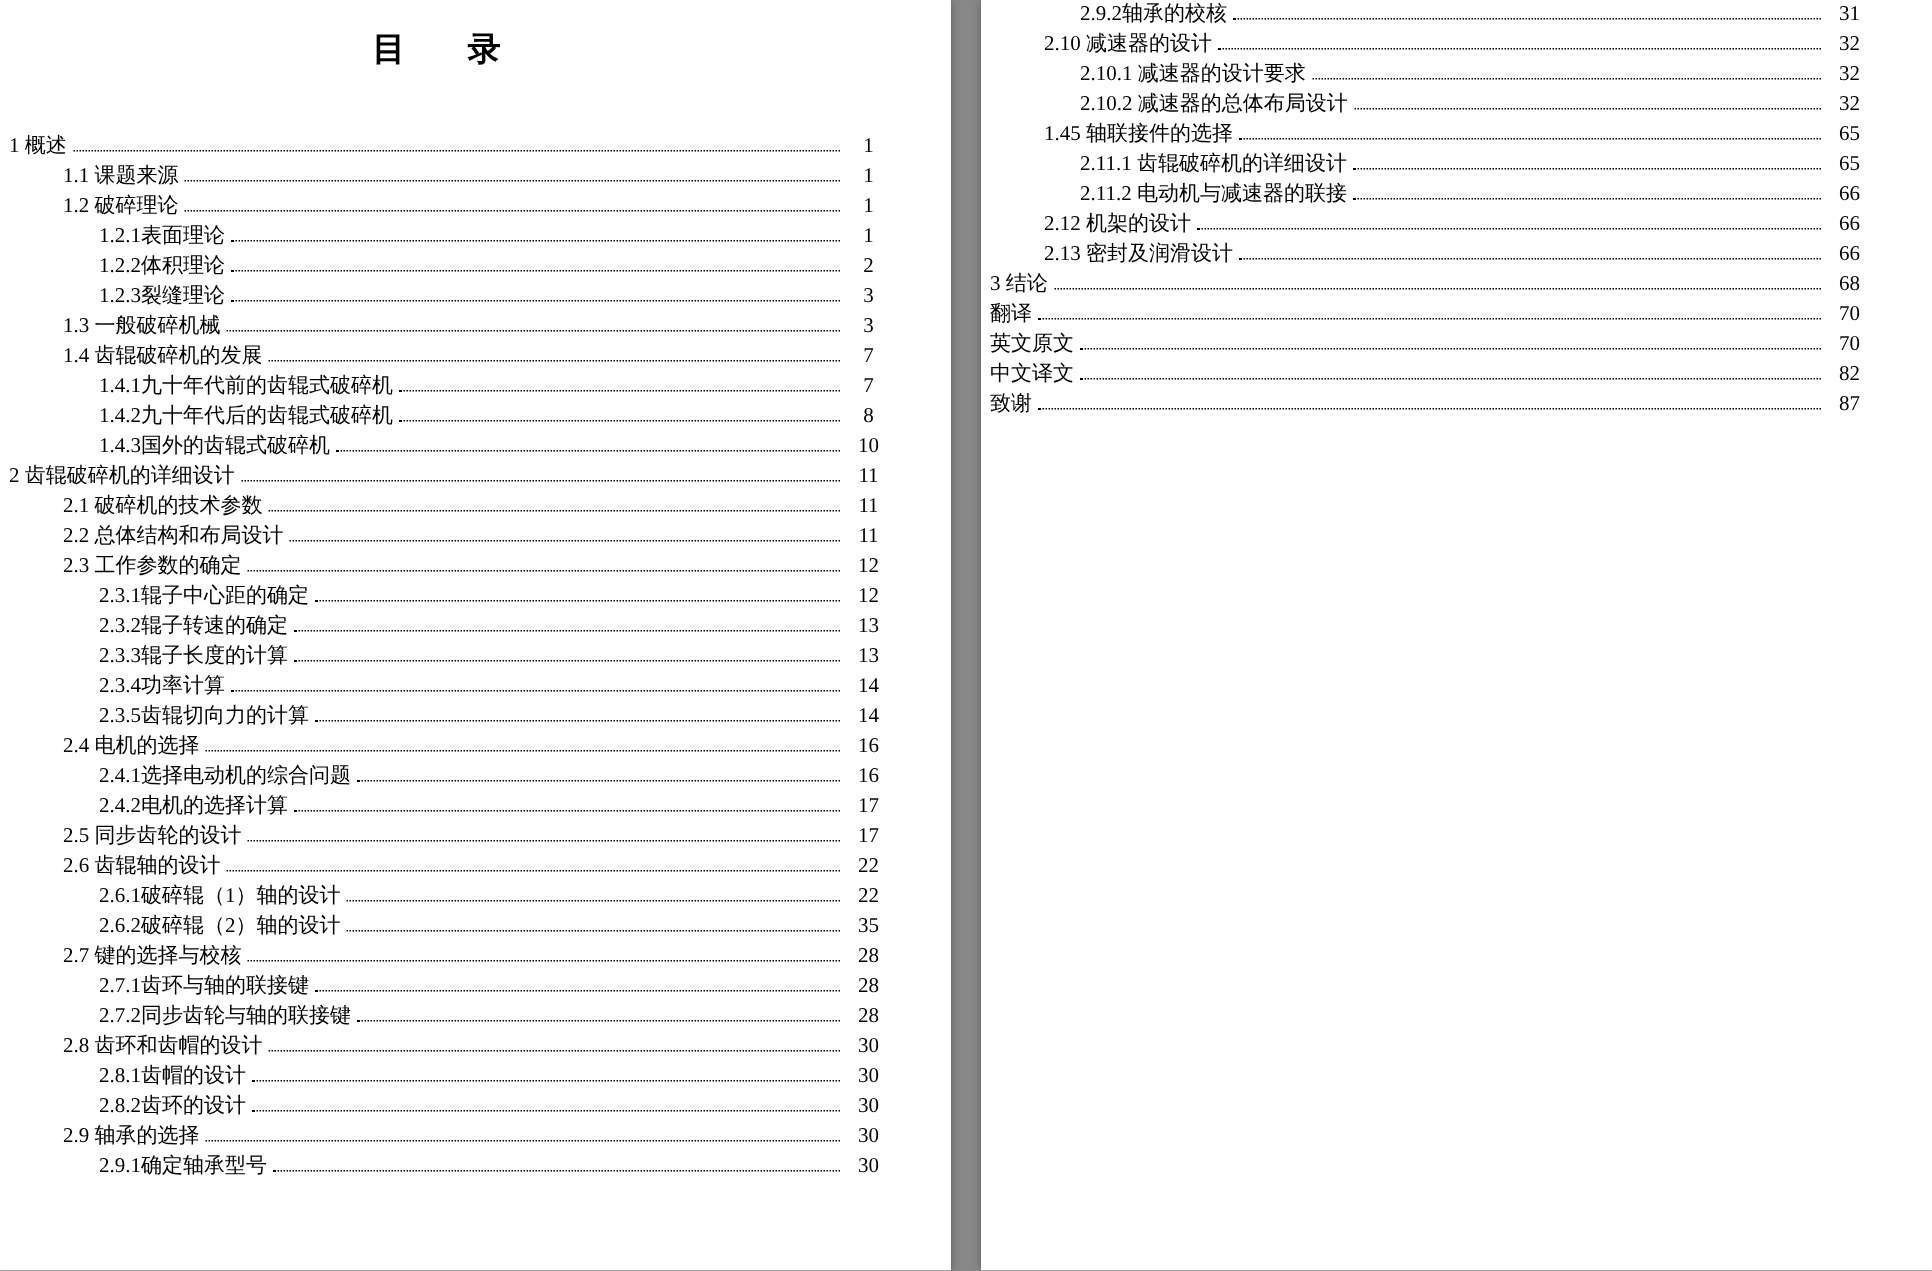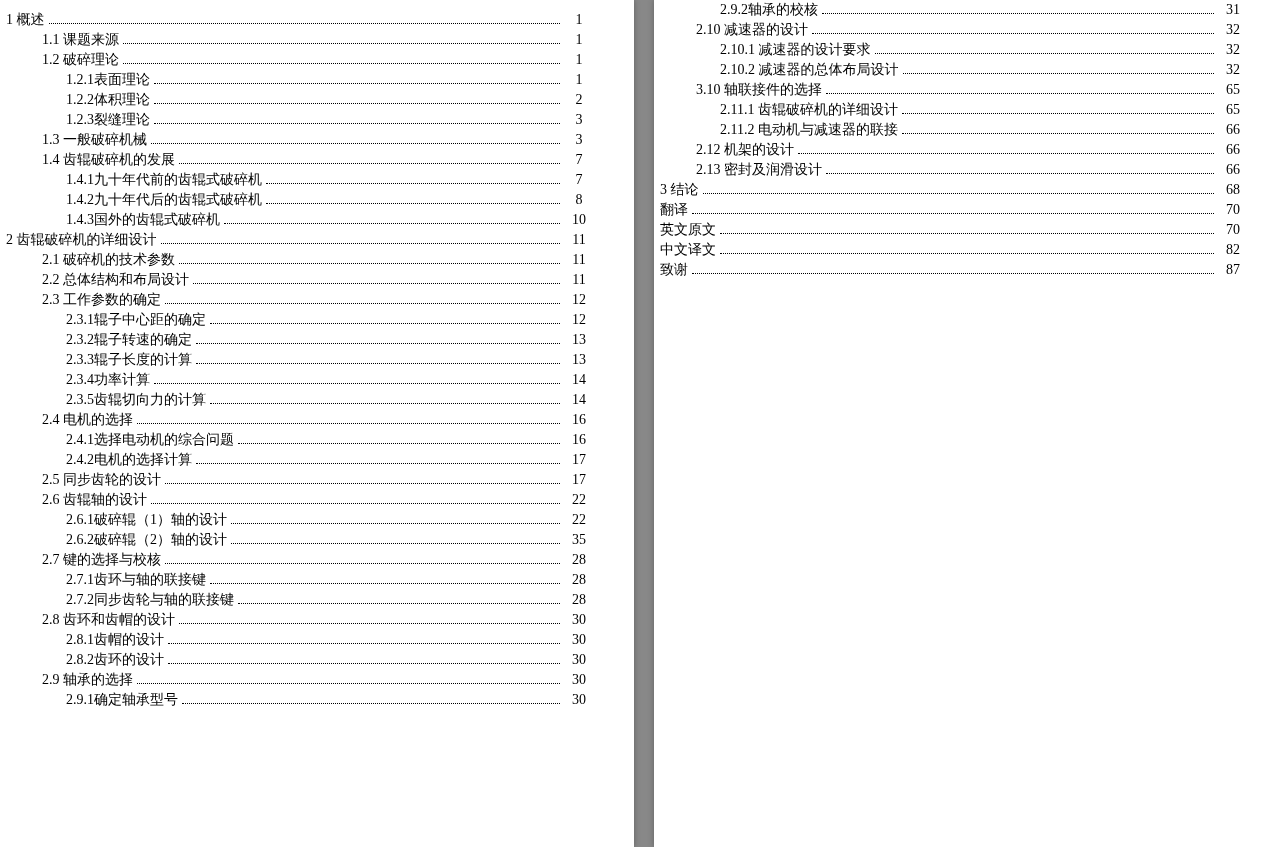--- a/index.html
+++ b/index.html
@@ -52,20 +52,21 @@
       text-align: center;
     }
     .i0 { padding-left: 0px; }
     .i1 { padding-left: 36px; }
     .i2 { padding-left: 60px; }
   </style>
 </head>
 <body>
 
 <div class="page">
+  <div class="toc-title">目  录</div>
   <div id="left-list">
       <div class="toc-entry i0">
         <span class="toc-label">1 概述</span>
         <span class="toc-leader"></span>
         <span class="toc-page">1</span>
       </div>
       <div class="toc-entry i1">
         <span class="toc-label">1.1 课题来源</span>
         <span class="toc-leader"></span>
         <span class="toc-page">1</span>
@@ -254,21 +255,21 @@
         <span class="toc-label">2.10.1 减速器的设计要求</span>
         <span class="toc-leader"></span>
         <span class="toc-page">32</span>
       </div>
       <div class="toc-entry i2">
         <span class="toc-label">2.10.2 减速器的总体布局设计</span>
         <span class="toc-leader"></span>
         <span class="toc-page">32</span>
       </div>
       <div class="toc-entry i1">
-        <span class="toc-label">3.10 轴联接件的选择</span>
+        <span class="toc-label">1.45 轴联接件的选择</span>
         <span class="toc-leader"></span>
         <span class="toc-page">65</span>
       </div>
       <div class="toc-entry i2">
         <span class="toc-label">2.11.1 齿辊破碎机的详细设计</span>
         <span class="toc-leader"></span>
         <span class="toc-page">65</span>
       </div>
       <div class="toc-entry i2">
         <span class="toc-label">2.11.2 电动机与减速器的联接</span>

